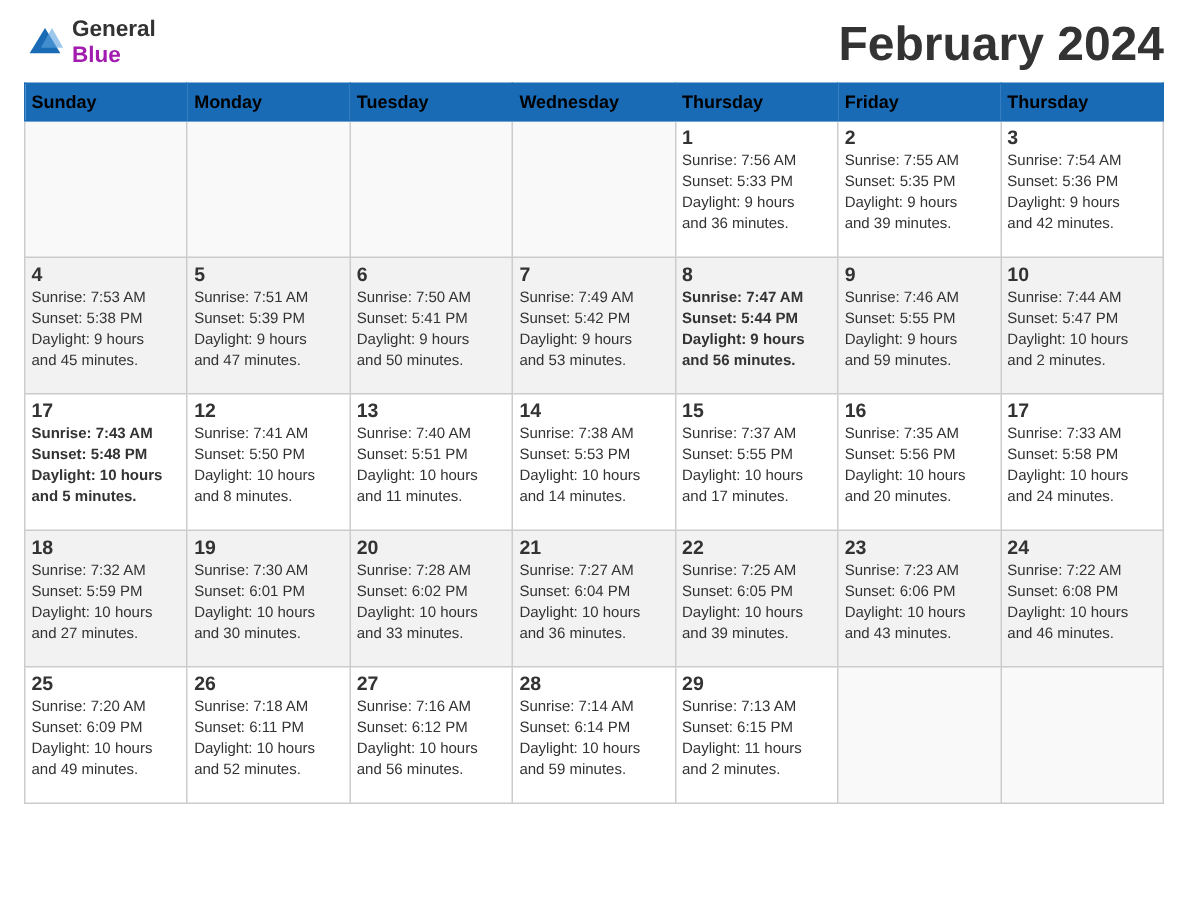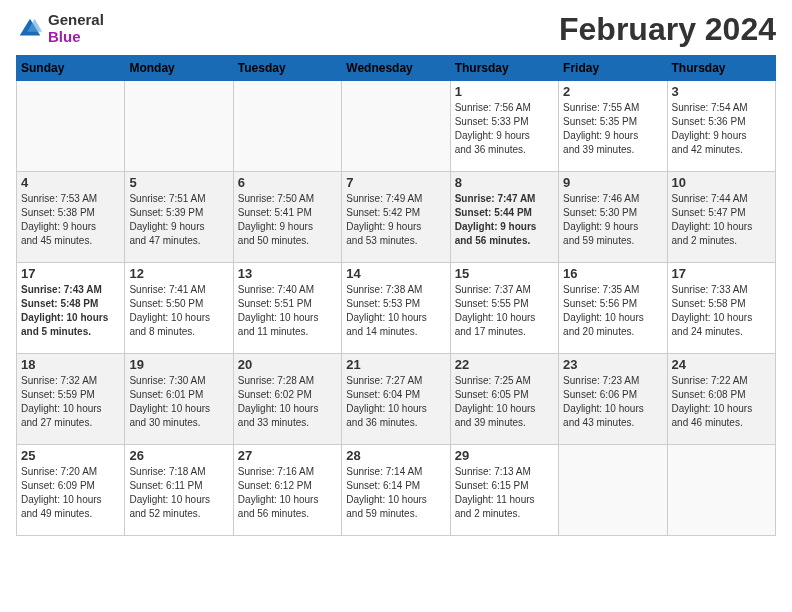--- a/index.html
+++ b/index.html
@@ -196,21 +196,21 @@
           <td>
             <span class="day-num">8</span>
             <div class="day-info" style="white-space: pre-line; font-weight: bold;">Sunrise: 7:47 AM
 Sunset: 5:44 PM
 Daylight: 9 hours
 and 56 minutes.</div>
           </td>
           <td>
             <span class="day-num">9</span>
             <div class="day-info" style="white-space: pre-line;">Sunrise: 7:46 AM
-Sunset: 5:30 PM
+Sunset: 5:55 PM
 Daylight: 9 hours
 and 59 minutes.</div>
           </td>
           <td>
             <span class="day-num">10</span>
             <div class="day-info" style="white-space: pre-line;">Sunrise: 7:44 AM
 Sunset: 5:47 PM
 Daylight: 10 hours
 and 2 minutes.</div>
           </td>

